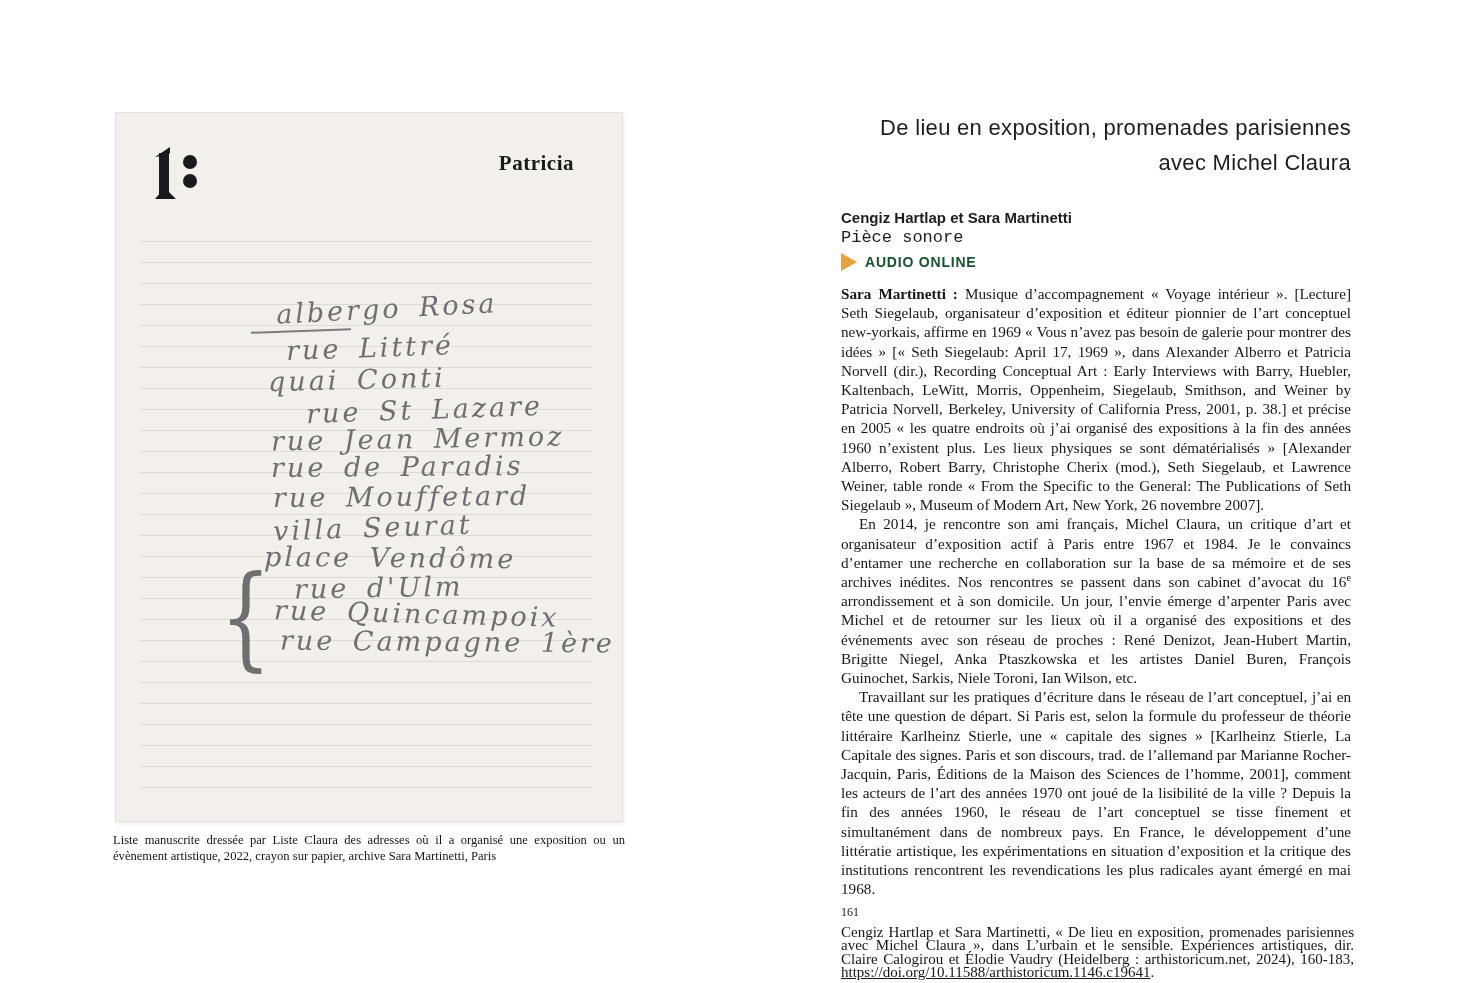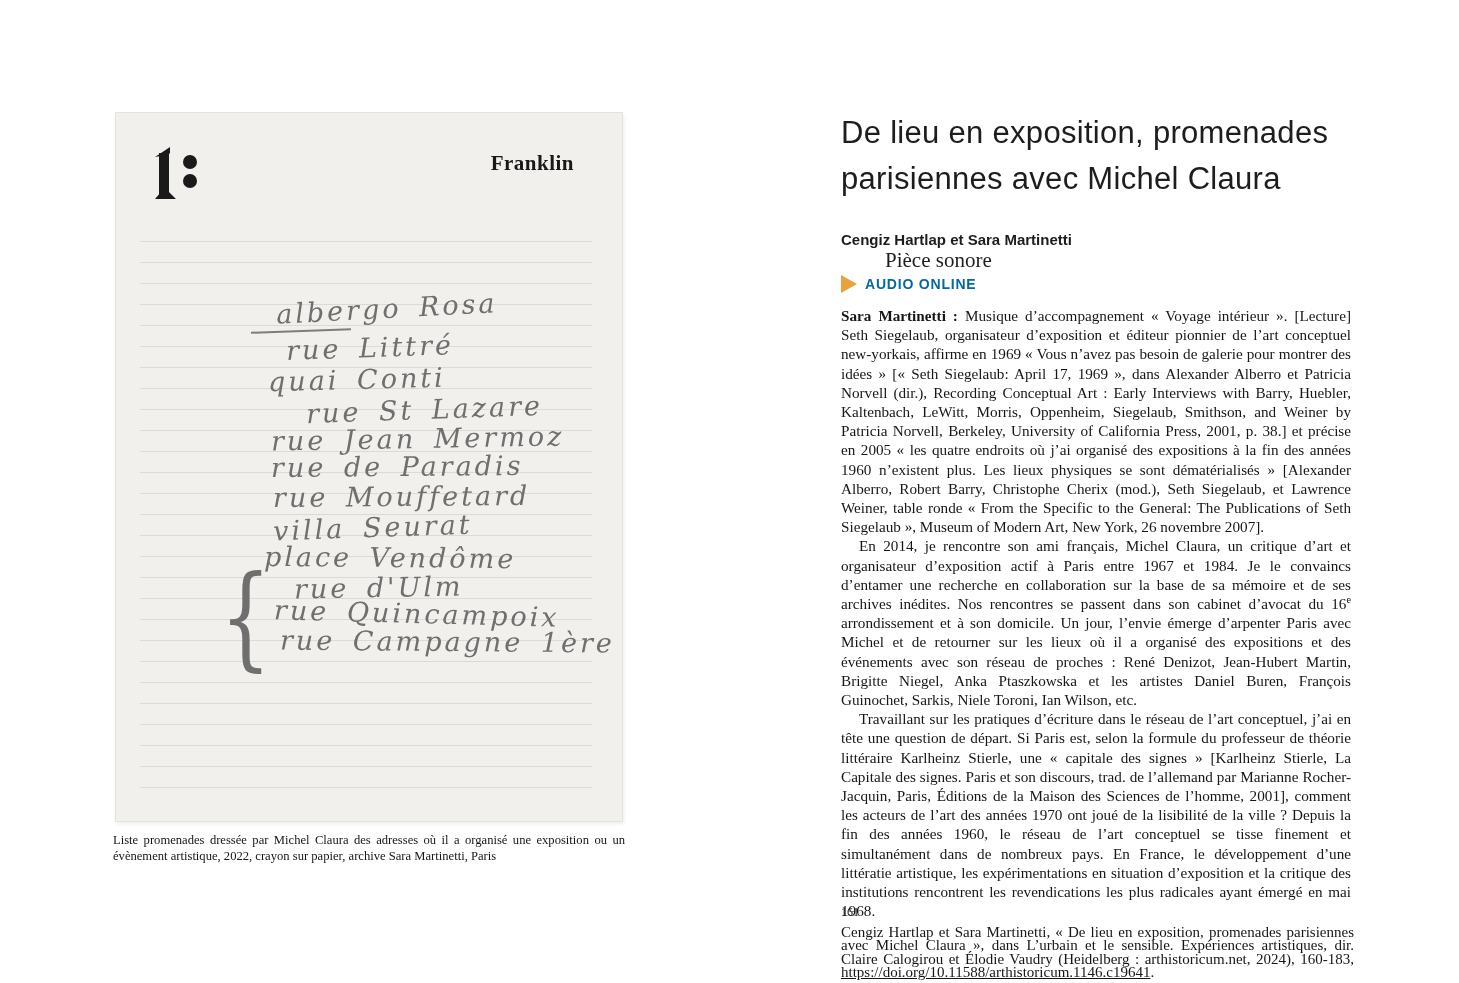--- a/index.html
+++ b/index.html
@@ -36,25 +36,25 @@
   .hand-underline { position:absolute; left:135px; top:217px; width:100px; height:2px;
                     background:#7d7d7d; transform:rotate(-2deg); }
   .hand-brace { position:absolute; left:94px; top:448px; font-family:"DejaVu Serif", serif;
                 font-size:112px; line-height:1; color:#6f6f6f; transform:scaleX(0.72); }
   .caption { position:absolute; left:113px; top:832px; width:512px;
              font-size:12.6px; line-height:1.3; text-align:justify; color:#161616; }
 
   
   .right-col { position:absolute; left:841px; top:110px; width:510px; }
   .title { font-family:"Liberation Sans", sans-serif; font-weight:400;
-           font-size:31px; line-height:46px; letter-spacing:0.3px; color:#1d1d1d; }
+           font-size:22px; line-height:35px; letter-spacing:0.3px; color:#1d1d1d;text-align:right; }
   .byline { margin-top:28px; font-family:"Liberation Sans", sans-serif;
             font-weight:700; font-size:15px; line-height:20px; color:#1d1d1d; }
-  .subtitle { font-family:Liberation Serif, serif; font-size:21px;
-              line-height:20px; color:#1d1d1d;margin-left:44px; }
+  .subtitle { font-family:Liberation Mono, monospace; font-size:17px;
+              line-height:20px; color:#1d1d1d; }
   .audio-link { margin-top:5px; display:flex; align-items:center; gap:8px;
                 font-family:"Liberation Sans", sans-serif; font-weight:700;
                 font-size:14px; letter-spacing:0.8px; cursor:pointer; }
   .play-icon { width:0; height:0; border-left:16px solid; border-top:9px solid transparent;
                border-bottom:9px solid transparent; display:inline-block; }
   .opening { margin-top:22px; font-style:italic; font-size:15.2px; line-height:19px; }
   .body-text { margin-top:13px; }
   .body-text p { font-size:15.2px; line-height:19.2px; text-align:justify; color:#161616; }
   .body-text p.indent { text-indent:18px; }
   .seg-bold { font-weight:700; }
@@ -71,46 +71,46 @@
 
 <div class="spread">
 
   <div class="paper">
     <svg class="logo" viewBox="0 0 52 58" aria-hidden="true">
       <polygon points="18,2 3,12 9,11 9,47 3,54 24,54 17,47 17,9 18,8" fill="#1a1a1a"></polygon>
       <rect x="7" y="8" width="10" height="44" fill="#1a1a1a"></rect>
       <circle cx="38" cy="17" r="7" fill="#1a1a1a"></circle>
       <circle cx="38" cy="36" r="7" fill="#1a1a1a"></circle>
     </svg>
-    <div class="brand">Franklin</div>
+    <div class="brand">Patricia</div>
     <div class="ruled"></div>
     <div class="handwriting">
         <div class="hand-line">albergo Rosa</div>
         <div class="hand-line">rue Littré</div>
         <div class="hand-line">quai Conti</div>
         <div class="hand-line">rue St Lazare</div>
         <div class="hand-line">rue Jean Mermoz</div>
         <div class="hand-line">rue de Paradis</div>
         <div class="hand-line">rue Mouffetard</div>
         <div class="hand-line">villa Seurat</div>
         <div class="hand-line">place Vendôme</div>
         <div class="hand-line">rue d'Ulm</div>
         <div class="hand-line">rue Quincampoix</div>
         <div class="hand-line">rue Campagne 1ère</div>
       </div>
     <div class="hand-underline"></div>
     <div class="hand-brace">{</div>
   </div>
-  <div class="caption">Liste promenades dressée par Michel Claura des adresses où il a organisé une exposition ou un évènement artistique, 2022, crayon sur papier, archive Sara Martinetti, Paris</div>
+  <div class="caption">Liste manuscrite dressée par Liste Claura des adresses où il a organisé une exposition ou un évènement artistique, 2022, crayon sur papier, archive Sara Martinetti, Paris</div>
 
   <div class="right-col">
     <h1 class="title">De lieu en exposition, promenades parisiennes avec Michel Claura</h1>
     <div class="byline">Cengiz Hartlap et Sara Martinetti</div>
     <div class="subtitle">Pièce sonore</div>
-    <div class="audio-link" style="color: #0369a1;">
+    <div class="audio-link" style="color: #14532d;">
       <span class="play-icon" style="border-left-color: rgb(232, 162, 60);"></span>
       <span>AUDIO ONLINE</span>
     </div>
     <div class="body-text">
       <p><span class="seg-bold">Sara Martinetti : </span><span class="seg-italic">Musique d’accompagnement « Voyage intérieur »</span><span>. [Lecture] Seth Siegelaub, organisateur d’exposition et éditeur pionnier de l’art conceptuel new-yorkais, affirme en 1969 « Vous n’avez pas besoin de galerie pour montrer des idées » [« Seth Siegelaub: April 17, 1969 », dans Alexander Alberro et Patricia Norvell (dir.), </span><span class="seg-italic">Recording Conceptual Art : Early Interviews with Barry, Huebler, Kaltenbach, LeWitt, Morris, Oppenheim, Siegelaub, Smithson, and Weiner by Patricia Norvell</span><span>, Berkeley, University of California Press, 2001, p. 38.] et précise en 2005 « les quatre endroits où j’ai organisé des expositions à la fin des années 1960 n’existent plus. Les lieux physiques se sont dématérialisés » [Alexander Alberro, Robert Barry, Christophe Cherix (mod.), Seth Siegelaub, et Lawrence Weiner, table ronde « From the Specific to the General: The Publications of Seth Siegelaub », Museum of Modern Art, New York, 26 novembre 2007].</span></p>
       <p class="indent"><span>En 2014, je rencontre son ami français, Michel Claura, un critique d’art et organisateur d’exposition actif à Paris entre 1967 et 1984. Je le convaincs d’entamer une recherche en collaboration sur la base de sa mémoire et de ses archives inédites. Nos rencontres se passent dans son cabinet d’avocat du 16</span><sup>e</sup><span> arrondissement et à son domicile. Un jour, l’envie émerge d’arpenter Paris avec Michel et de retourner sur les lieux où il a organisé des expositions et des événements avec son réseau de proches : René Denizot, Jean-Hubert Martin, Brigitte Niegel, Anka Ptaszkowska et les artistes Daniel Buren, François Guinochet, Sarkis, Niele Toroni, Ian Wilson, etc.</span></p>
       <p class="indent"><span>Travaillant sur les pratiques d’écriture dans le réseau de l’art conceptuel, j’ai en tête une question de départ. Si Paris est, selon la formule du professeur de théorie littéraire Karlheinz Stierle, une « capitale des signes » [Karlheinz Stierle, </span><span class="seg-italic">La Capitale des signes. Paris et son discours</span><span>, trad. de l’allemand par Marianne Rocher-Jacquin, Paris, Éditions de la Maison des Sciences de l’homme, 2001], comment les acteurs de l’art des années 1970 ont joué de la lisibilité de la ville ? Depuis la fin des années 1960, le réseau de l’art conceptuel se tisse finement et simultanément dans de nombreux pays. En France, le développement d’une littératie artistique, les expérimentations en situation d’exposition et la critique des institutions rencontrent les revendications les plus radicales ayant émergé en mai 1968.</span></p>
     </div>
   </div>
 

